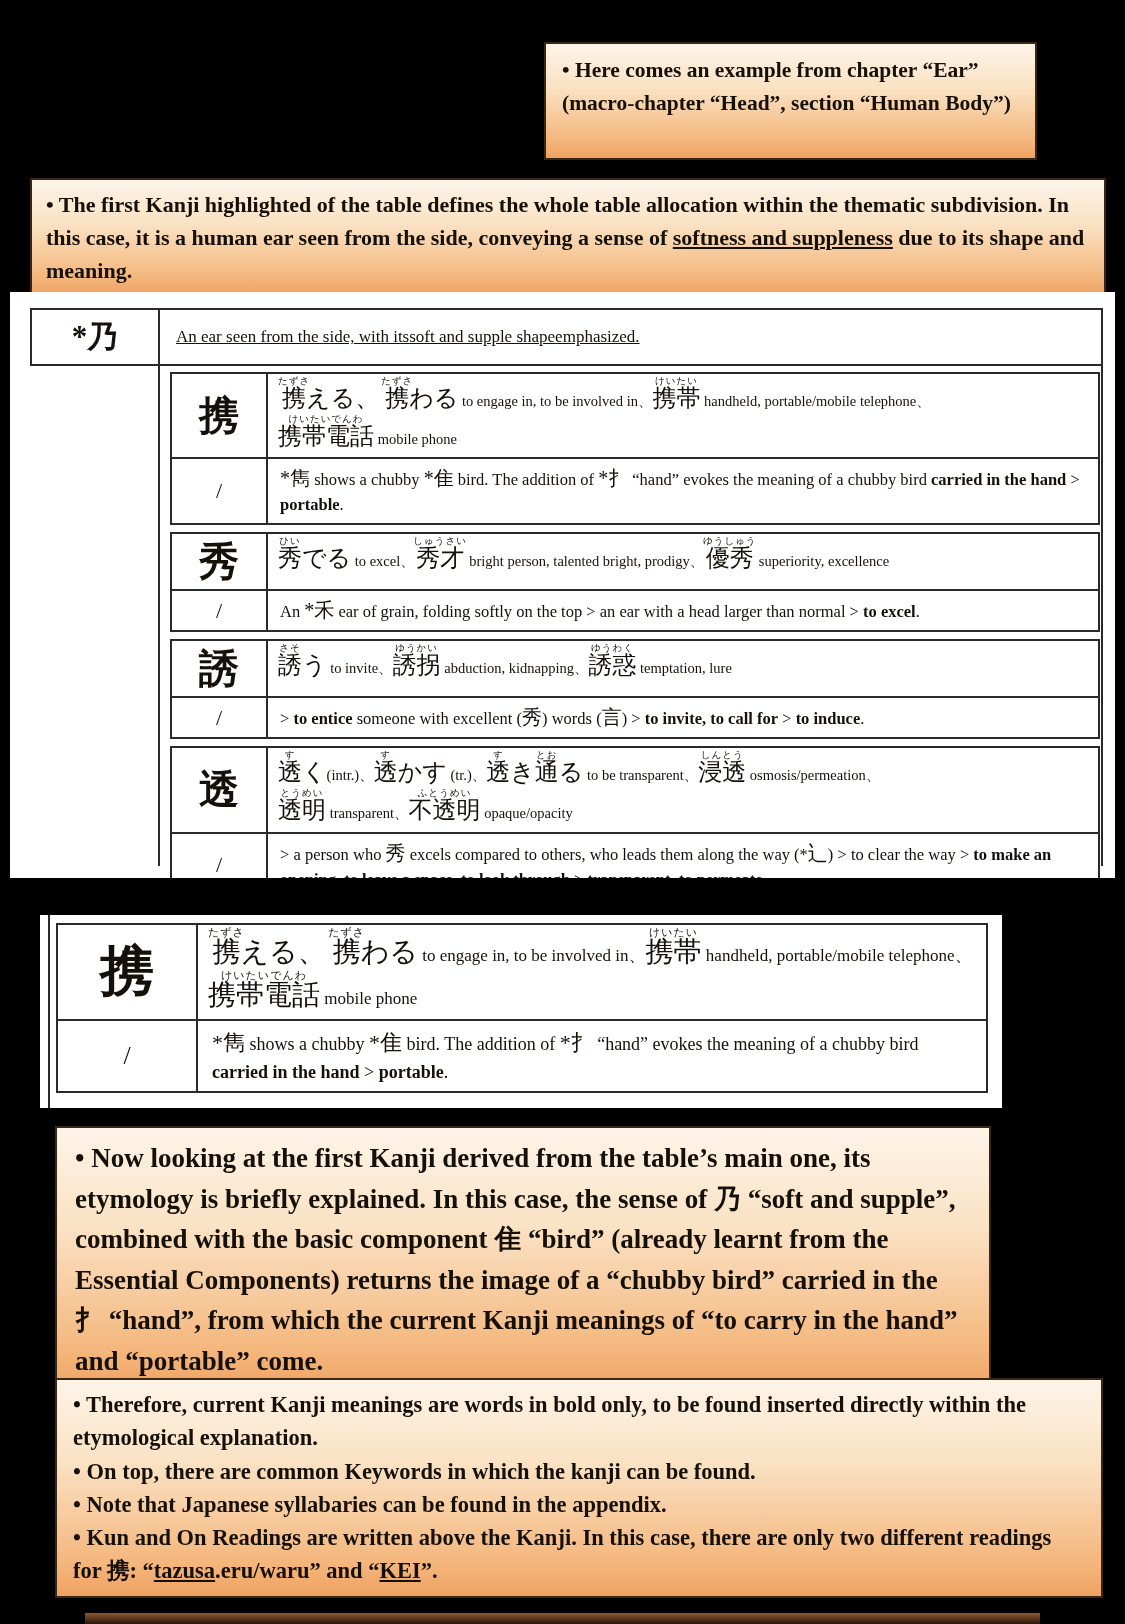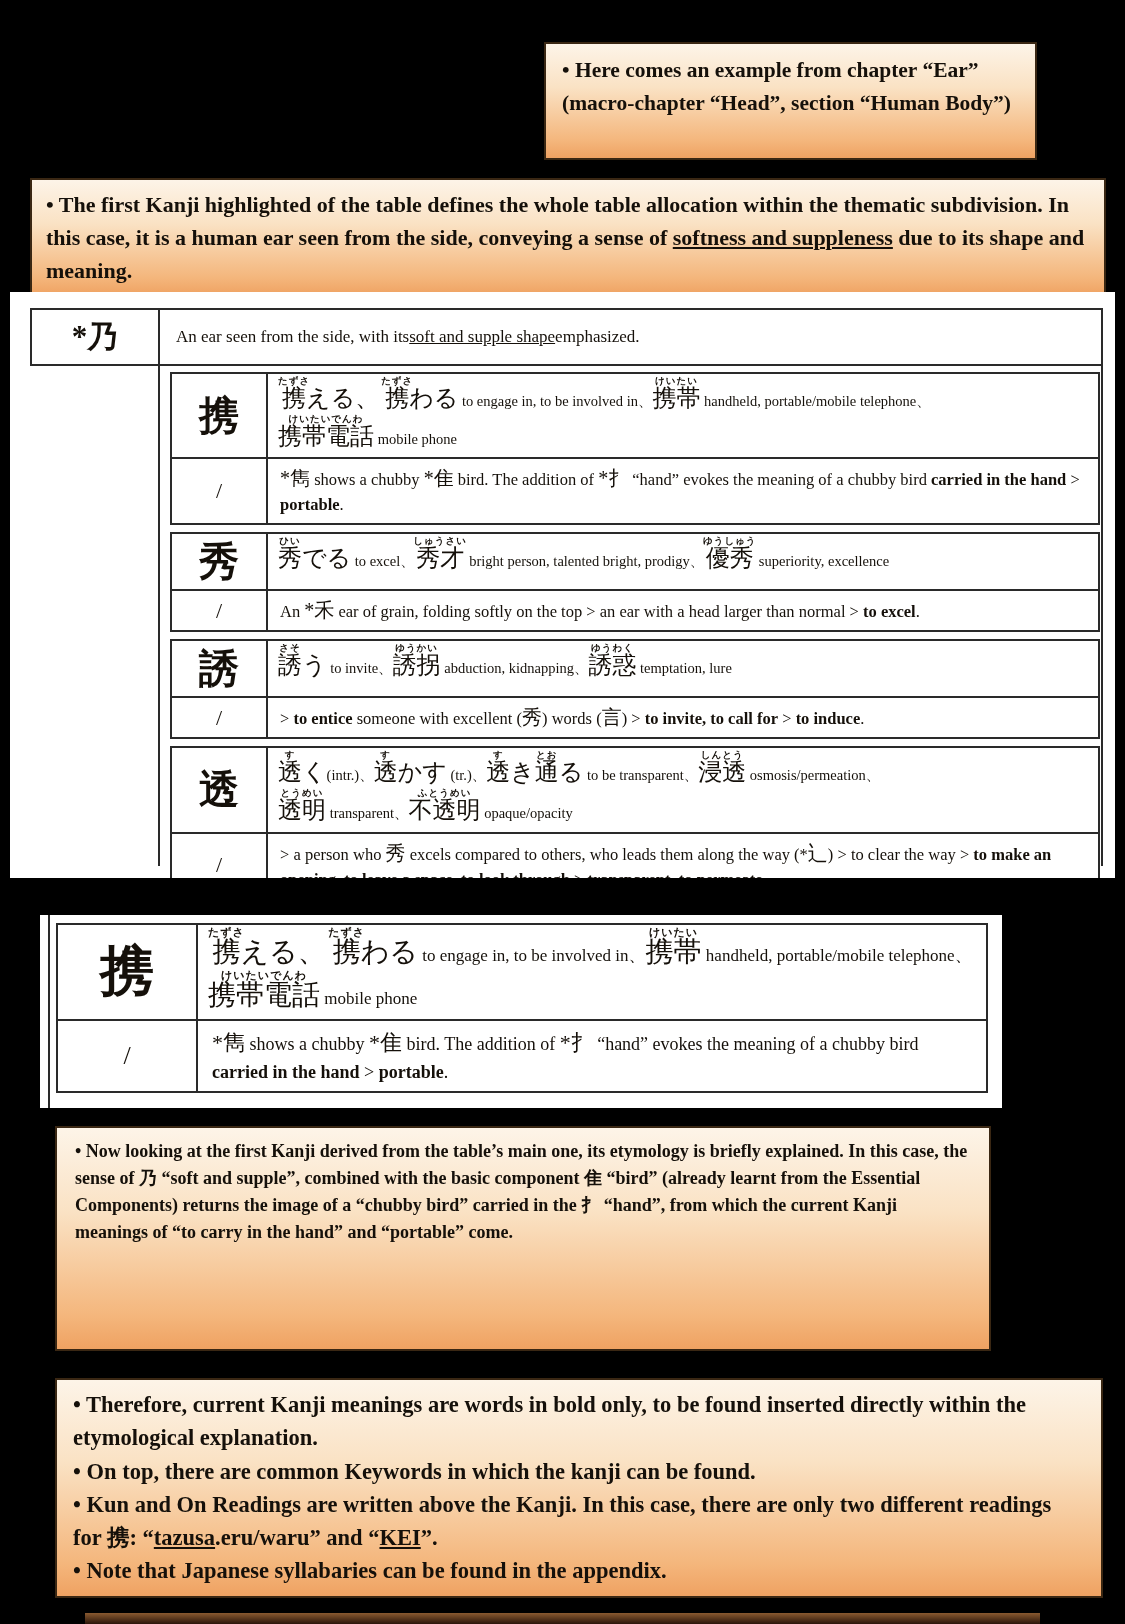--- a/index.html
+++ b/index.html
@@ -28,36 +28,36 @@
   
   .t1-header{
     position:absolute;left:20px;top:16px;width:1073px;height:58px;
     border:2px solid #2a2a2a;display:flex;box-sizing:border-box;background:#fff;
   }
   .t1-header .hk{
     flex:0 0 126px;border-right:2px solid #2a2a2a;
     display:flex;align-items:center;justify-content:center;
     font-size:31px;font-weight:bold;
   }
-  .t1-header .hd{flex:1;display:flex;align-items:center;padding:0 16px;font-size:17px;}
+  .t1-header .hd{flex:1;display:flex;align-items:center;padding:0 16px;font-size:17px;text-decoration:underline;}
   .groups{position:absolute;left:160px;top:80px;width:930px;}
   .group{border:2px solid #2a2a2a;margin-bottom:7px;box-sizing:border-box;background:#fff;}
   .row{display:flex;}
   .kwrow{border-bottom:2px solid #2a2a2a;}
   .lcell{
     flex:0 0 96px;border-right:2px solid #2a2a2a;
     display:flex;align-items:center;justify-content:center;box-sizing:border-box;
   }
   .kanji{font-size:40px;font-weight:600;}
   .slash{font-size:22px;}
   .kwcell{flex:1;padding:2px 10px 5px;}
   .kwline{font-size:24px;line-height:1.3;}
   .etycell{flex:1;padding:4px 12px 5px;font-size:16.5px;line-height:1.5;}
   ruby{ruby-align:center;}
-  rt{font-size:9.5px;letter-spacing:1px;font-weight:bold;}
+  rt{font-size:9.5px;letter-spacing:1px;font-weight:normal;}
   
   .zoom .lcell{flex:0 0 140px;}
   .zoom .kanji{font-size:54px;}
   .zoom .kwline{font-size:28px;line-height:1.3;}
   .zoom .g{font-size:17px;}
   .zoom .k{font-size:22px;}
   .zoom .etycell{font-size:18px;line-height:1.5;padding:5px 14px;}
   .zoom .slash{font-size:26px;}
   .zoom rt{font-size:11px;}
   .zoom-table{position:absolute;left:16px;top:8px;width:932px;border:2px solid #2a2a2a;box-sizing:border-box;}
@@ -158,24 +158,24 @@
         <div class="kwline"><ruby><span>携帯電話</span><rt>けいたいでんわ</rt></ruby><span class="g"> mobile phone</span></div>
       </div>
     </div>
     <div class="row">
       <div class="lcell slash">/</div>
       <div class="etycell"><span class="k">*雋</span><span> shows a chubby </span><span class="k">*隹</span><span> bird. The addition of </span><span class="k">*扌</span><span> “hand” evokes the meaning of a chubby bird </span><span class="b">carried in the hand</span><span> &gt; </span><span class="b">portable</span><span>.</span></div>
     </div>
   </div>
 </div>
 
-<div class="callout" style="left:55px;top:1126px;width:936px;min-height:225px;padding:10px 18px;font-size:18px;line-height:1.5;">
+<div class="callout" style="left:55px;top:1126px;width:936px;min-height:225px;padding:10px 18px;font-size:27px;line-height:1.5;">
   <p>• Now looking at the first Kanji derived from the table’s main one, its etymology is briefly explained. In this case, the sense of 乃 “soft and supple”, combined with the basic component 隹 “bird” (already learnt from the Essential Components) returns the image of a “chubby bird” carried in the 扌 “hand”,  from which the current Kanji meanings of “to carry in the hand” and “portable” come.</p>
 </div>
 
 <div class="callout" style="left:55px;top:1378px;width:1048px;min-height:214px;padding:8px 16px;font-size:22.5px;line-height:1.48;">
   <p><span>• Therefore, current Kanji meanings are words in bold only, to be found inserted directly within the etymological explanation.</span></p>
   <p><span>• On top, there are common Keywords in which the kanji can be found.</span></p>
+  <p><span>• Note that Japanese syllabaries can be found in the appendix.</span></p>
   <p><span>• Kun and On Readings are written above the Kanji. In this case, there are only two different readings for 携: “</span><span class="u">tazusa</span><span>.eru/waru” and “</span><span class="u">KEI</span><span>”.</span></p>
-  <p><span>• Note that Japanese syllabaries can be found in the appendix.</span></p>
 </div>
 
 <div class="next-edge" style="left:85px;top:1613px;width:955px;height:11px;"></div>
 
 </body></html>

